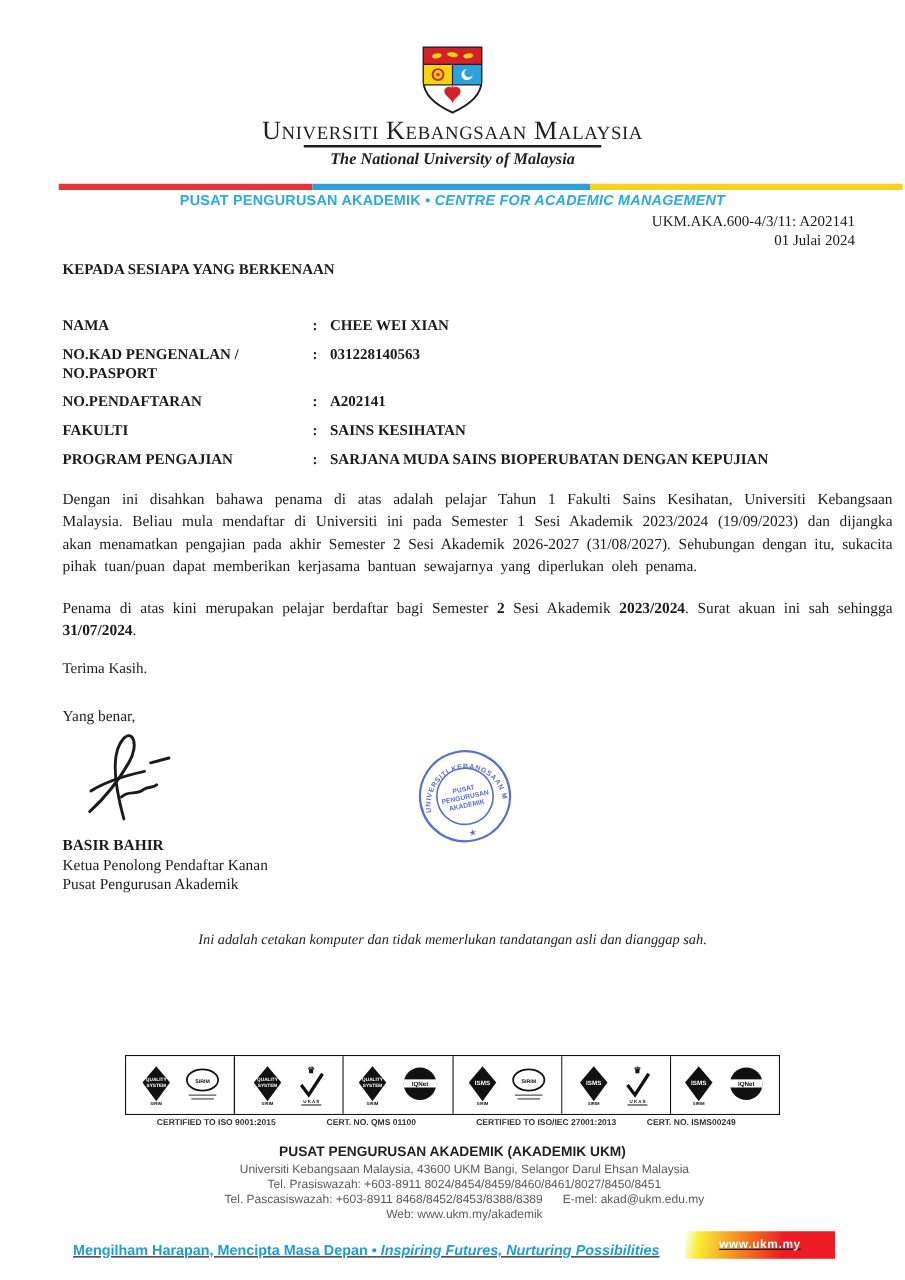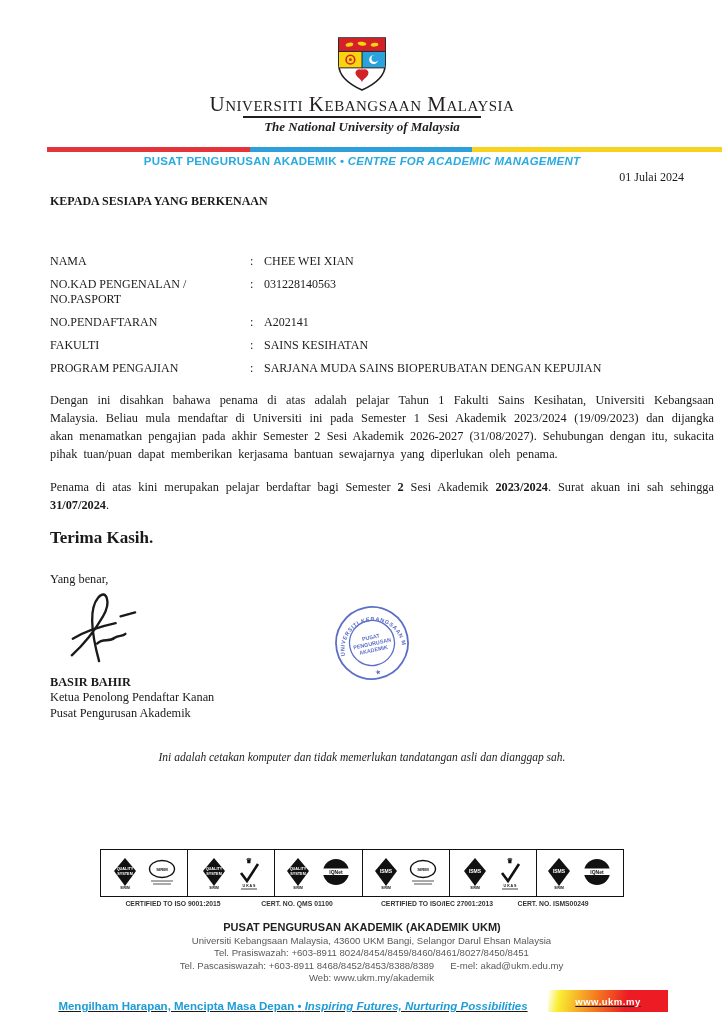--- a/index.html
+++ b/index.html
@@ -23,31 +23,31 @@
   
   .dept{
     text-align:center;font-family:"Liberation Sans",sans-serif;font-weight:bold;
     font-size:11.5px;margin-top:3px;letter-spacing:.2px;
   }
   .dept .en{font-style:italic;}
   
   .refblock{text-align:right;margin:3px 40px 0 0;font-size:12px;line-height:14.5px;}
   
   .salutation{margin:9px 1px 0 50px;font-weight:bold;font-size:12px;}
-  .details{margin:45px 10px 0 50px;font-size:12px;font-weight:normal;}
+  .details{margin:30px 10px 0 50px;font-size:12px;font-weight:bold;}
   .drow{display:flex;margin-bottom:8px;}
   .dlabel{width:200px;white-space:pre-line;line-height:15px;}
   .dcolon{width:14px;}
   .dvalue{flex:1;line-height:15px;}
   
   .para{
     margin:15px 10px 0 50px;font-size:12.3px;line-height:18px;
     text-align:justify;word-spacing:3px;
   }
-  .thanks{margin:14px 0 0 50px;font-size:17px;font-weight:bold;}
+  .thanks{margin:14px 0 0 50px;font-size:12px;}
   .closing{margin:24px 0 0 50px;font-size:12.3px;}
   
   .sigzone{position:relative;height:88px;margin-left:50px;}
   .signature{position:absolute;left:8px;top:2px;width:88px;height:78px;}
   .stampwrap{position:absolute;left:282px;top:16px;transform:rotate(-12deg);opacity:.9;}
   .stamp{width:80px;height:80px;display:block;}
   .nameblock{margin:0 0 0 50px;font-size:12.3px;line-height:15.5px;}
   .sig-name{font-weight:bold;}
   .disclaimer{
     text-align:center;font-style:italic;font-size:11.5px;margin-top:30px;color:#222;
@@ -128,20 +128,21 @@
     <div class="seg" style="width:37%;background:#f7d21e"></div>
   </div>
 
   <div class="dept" style="color:#29abe2">
     <span>PUSAT PENGURUSAN AKADEMIK</span>
     <span>•</span>
     <span class="en">CENTRE FOR ACADEMIC MANAGEMENT</span>
   </div>
 
   <div class="refblock">
+    <div>UKM.AKA.600-4/3/11: A202141</div>
     <div>01 Julai 2024</div>
   </div>
 
   <div class="salutation">KEPADA SESIAPA YANG BERKENAAN</div>
 
   <div class="details">
     <div class="drow">
       <div class="dlabel">NAMA</div>
       <div class="dcolon">:</div>
       <div class="dvalue">CHEE WEI XIAN</div>

